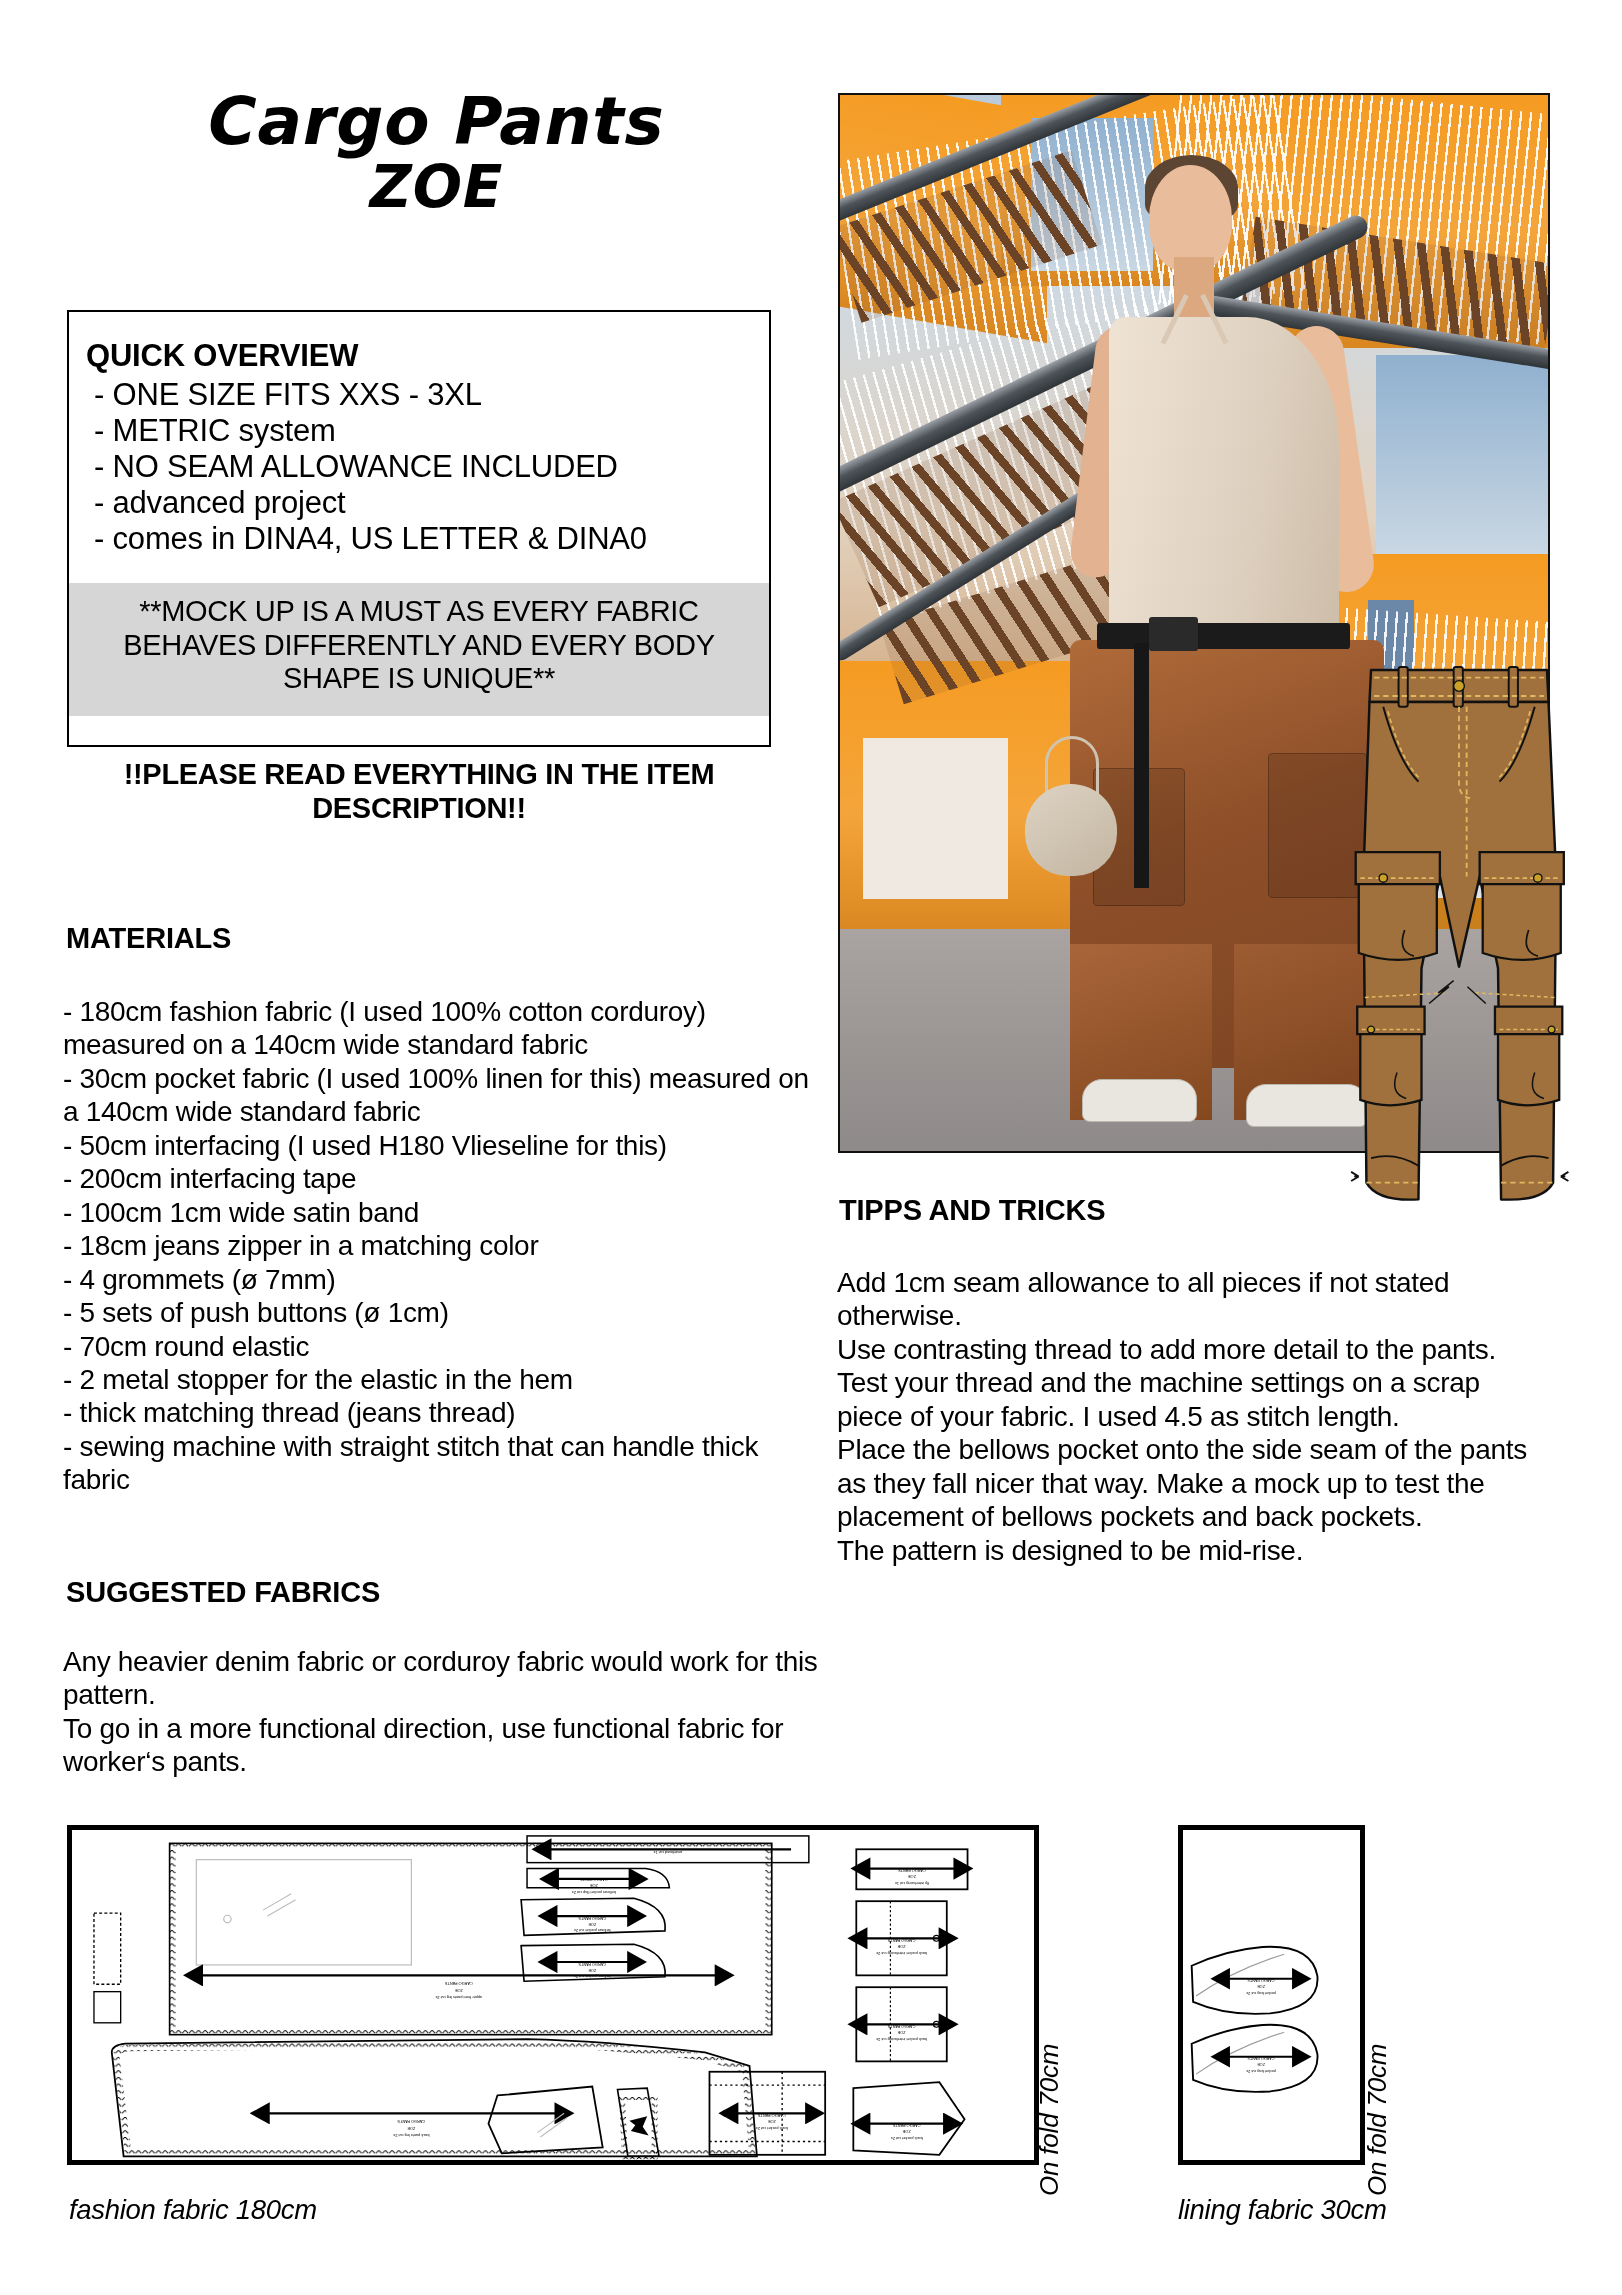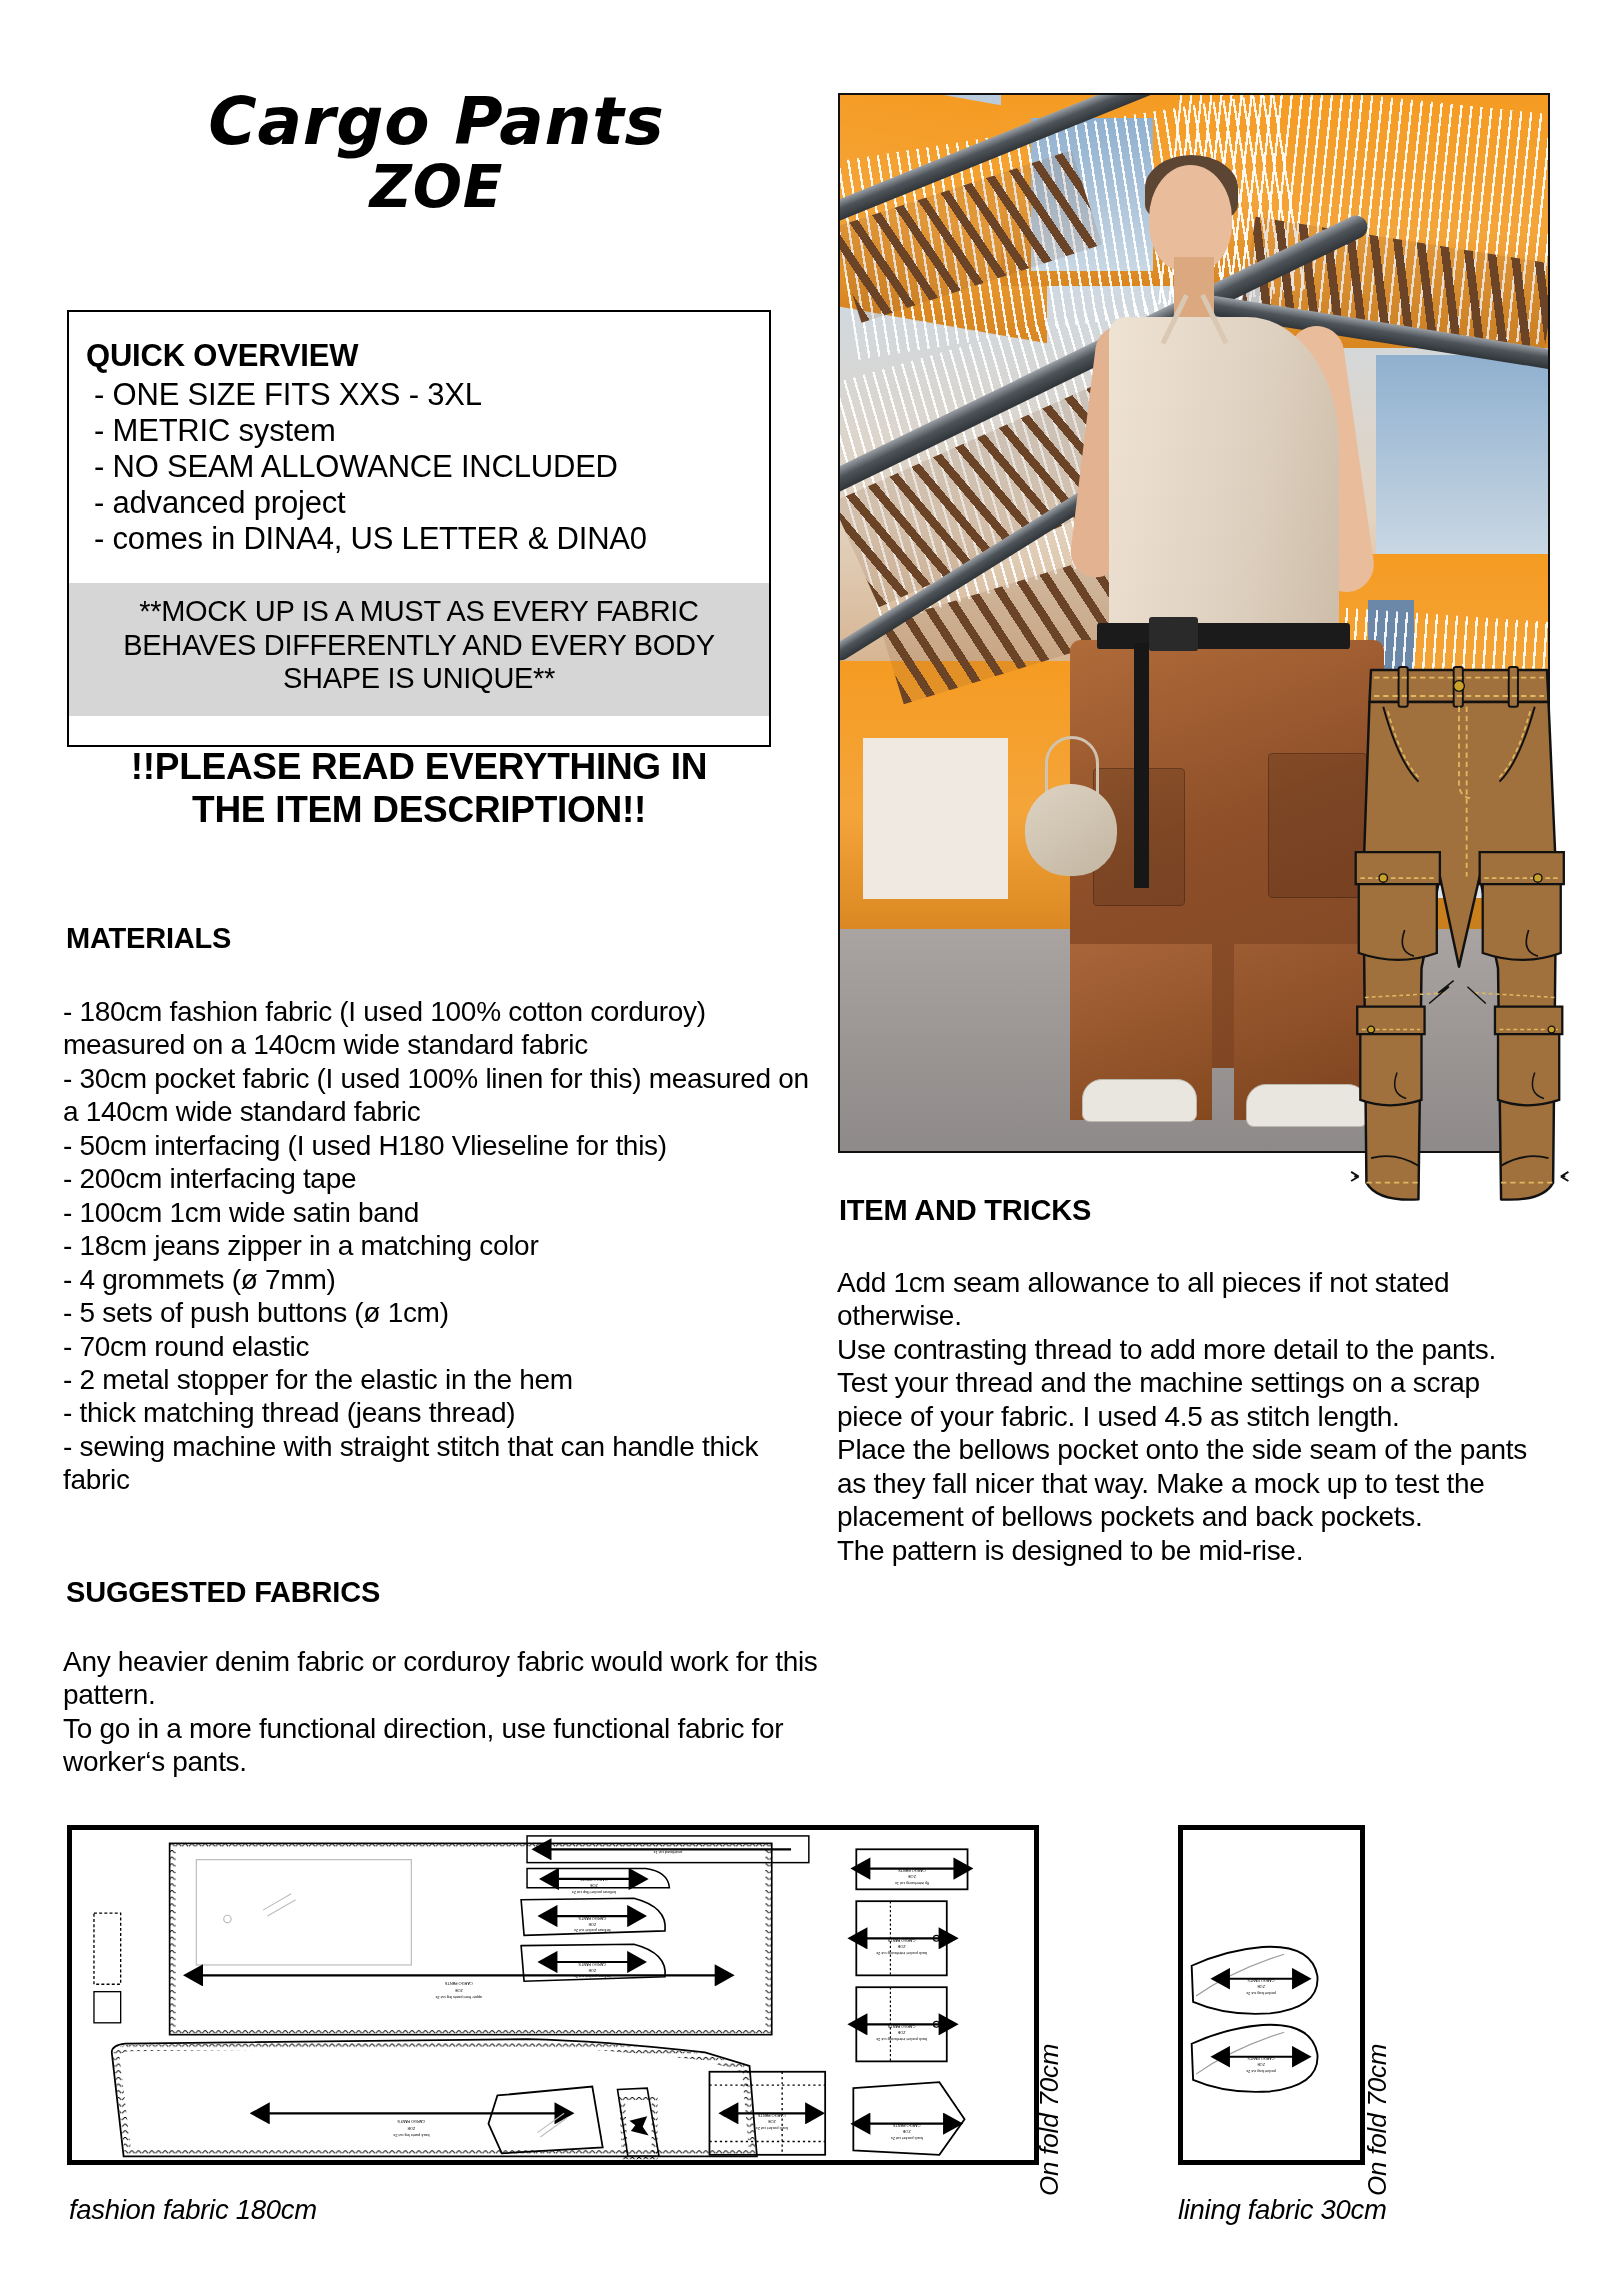--- a/index.html
+++ b/index.html
@@ -48,23 +48,23 @@
   .ov-gray {
     margin: 26px -17px 0 -17px;
     background: #d6d6d6;
     padding: 12.2px 31px 20px 31px;
     text-align: center;
     font-size: 29px;
     line-height: 1.16;
     letter-spacing: -0.3px;
   }
   .ov-bold {
-    margin-top: 30px;
+    margin-top: 42px;
     text-align: center;
-    font-size: 37px;
+    font-size: 29px;
     font-weight: 700;
     line-height: 1.16;
     letter-spacing: -0.3px;
     padding: 0 4.6px;
   }
 
   
   .sec-head {
     position: absolute;
     font-size: 29px; font-weight: 700; letter-spacing: -0.2px;
@@ -273,21 +273,21 @@
 - 5 sets of push buttons (ø 1cm)
 - 70cm round elastic
 - 2 metal stopper for the elastic in the hem
 - thick matching thread (jeans thread)
 - sewing machine with straight stitch that can handle thick fabric</div>
 
 <div class="sec-head" id="fabrics-head">SUGGESTED FABRICS</div>
 <div class="body-col" id="fabrics-body" style="white-space: pre-wrap;">Any heavier denim fabric or corduroy fabric would work for this pattern.
 To go in a more functional direction, use functional fabric for worker‘s pants.</div>
 
-<div class="sec-head" id="tipps-head">ITEM AND TRICKS</div>
+<div class="sec-head" id="tipps-head">TIPPS AND TRICKS</div>
 <div class="body-col" id="tipps-body" style="white-space: pre-wrap;">Add 1cm seam allowance to all pieces if not stated otherwise.
 Use contrasting thread to add more detail to the pants. Test your thread and the machine settings on a scrap piece of your fabric. I used 4.5 as stitch length.
 Place the bellows pocket onto the side seam of the pants as they fall nicer that way. Make a mock up to test the placement of bellows pockets and back pockets.
 The pattern is designed to be mid-rise.</div>
 
 <div class="photo-frame">
   <div class="photo-inner">
     <div class="bg-sky"></div>
 
     <div class="bldg" style="left:0;top:0;width:207px;height:230px;transform:skewY(10deg);"></div>

